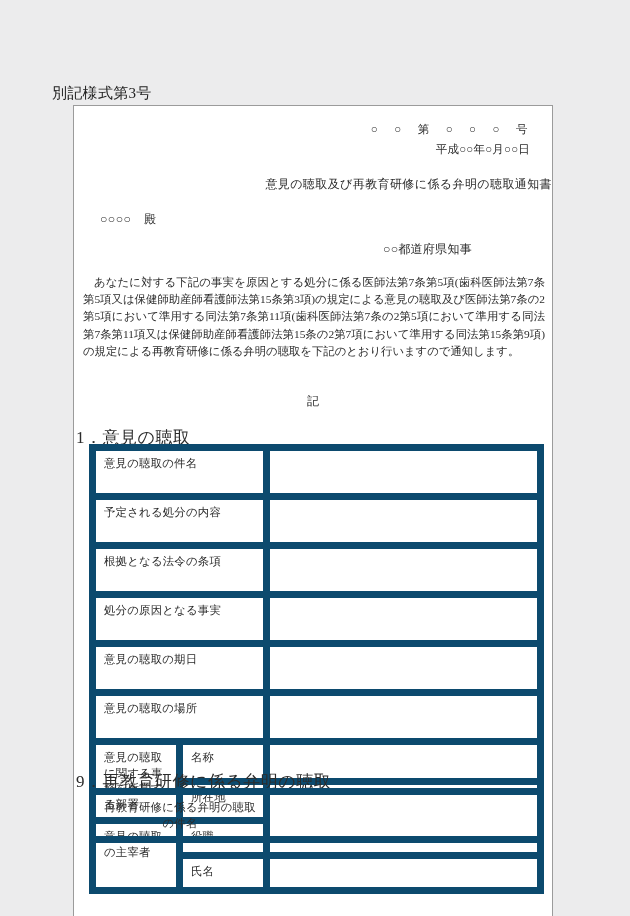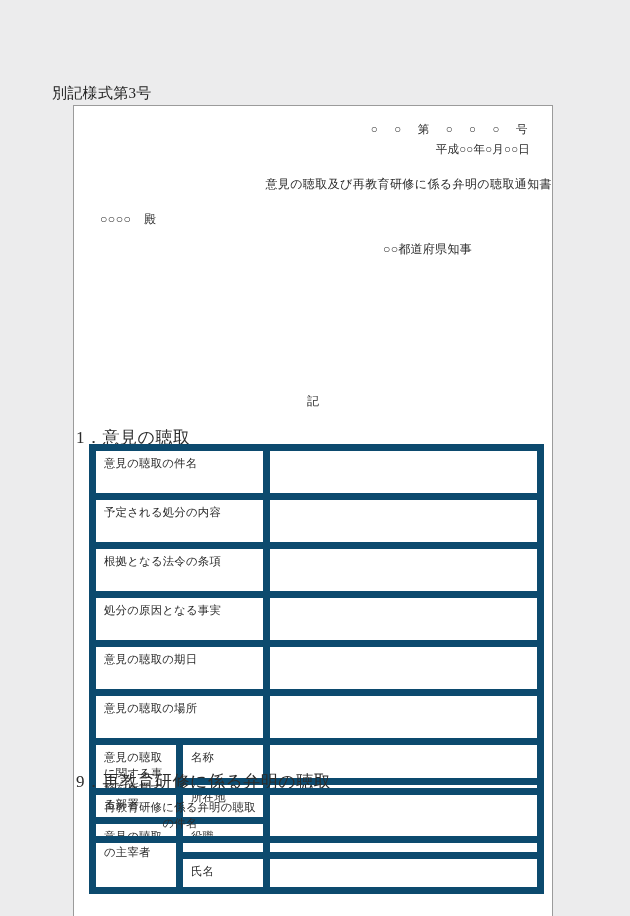--- a/index.html
+++ b/index.html
@@ -169,20 +169,21 @@
         <div id="doc-number">○　○　第　○　○　○　号</div>
         <div id="doc-date">平成○○年○月○○日</div>
       </div>
 
       <div id="doc-title">意見の聴取及び再教育研修に係る弁明の聴取通知書</div>
 
       <div id="addressee">○○○○　殿</div>
 
       <div id="issuer">○○都道府県知事</div>
 
+      <div id="body-paragraph">あなたに対する下記の事実を原因とする処分に係る医師法第7条第5項(歯科医師法第7条第5項又は保健師助産師看護師法第15条第3項)の規定による意見の聴取及び医師法第7条の2第5項において準用する同法第7条第11項(歯科医師法第7条の2第5項において準用する同法第7条第11項又は保健師助産師看護師法第15条の2第7項において準用する同法第15条第9項)の規定による再教育研修に係る弁明の聴取を下記のとおり行いますので通知します。</div>
 
       <div id="ki-marker">記</div>
 
       <div id="section-1-heading" class="section-heading">1．意見の聴取</div>
 
       <table id="section-1-table" class="form-table">
         <tbody>
           <tr>
             <td class="col-label r-tall" colspan="2">意見の聴取の件名</td>
             <td class="cell-value"></td>

